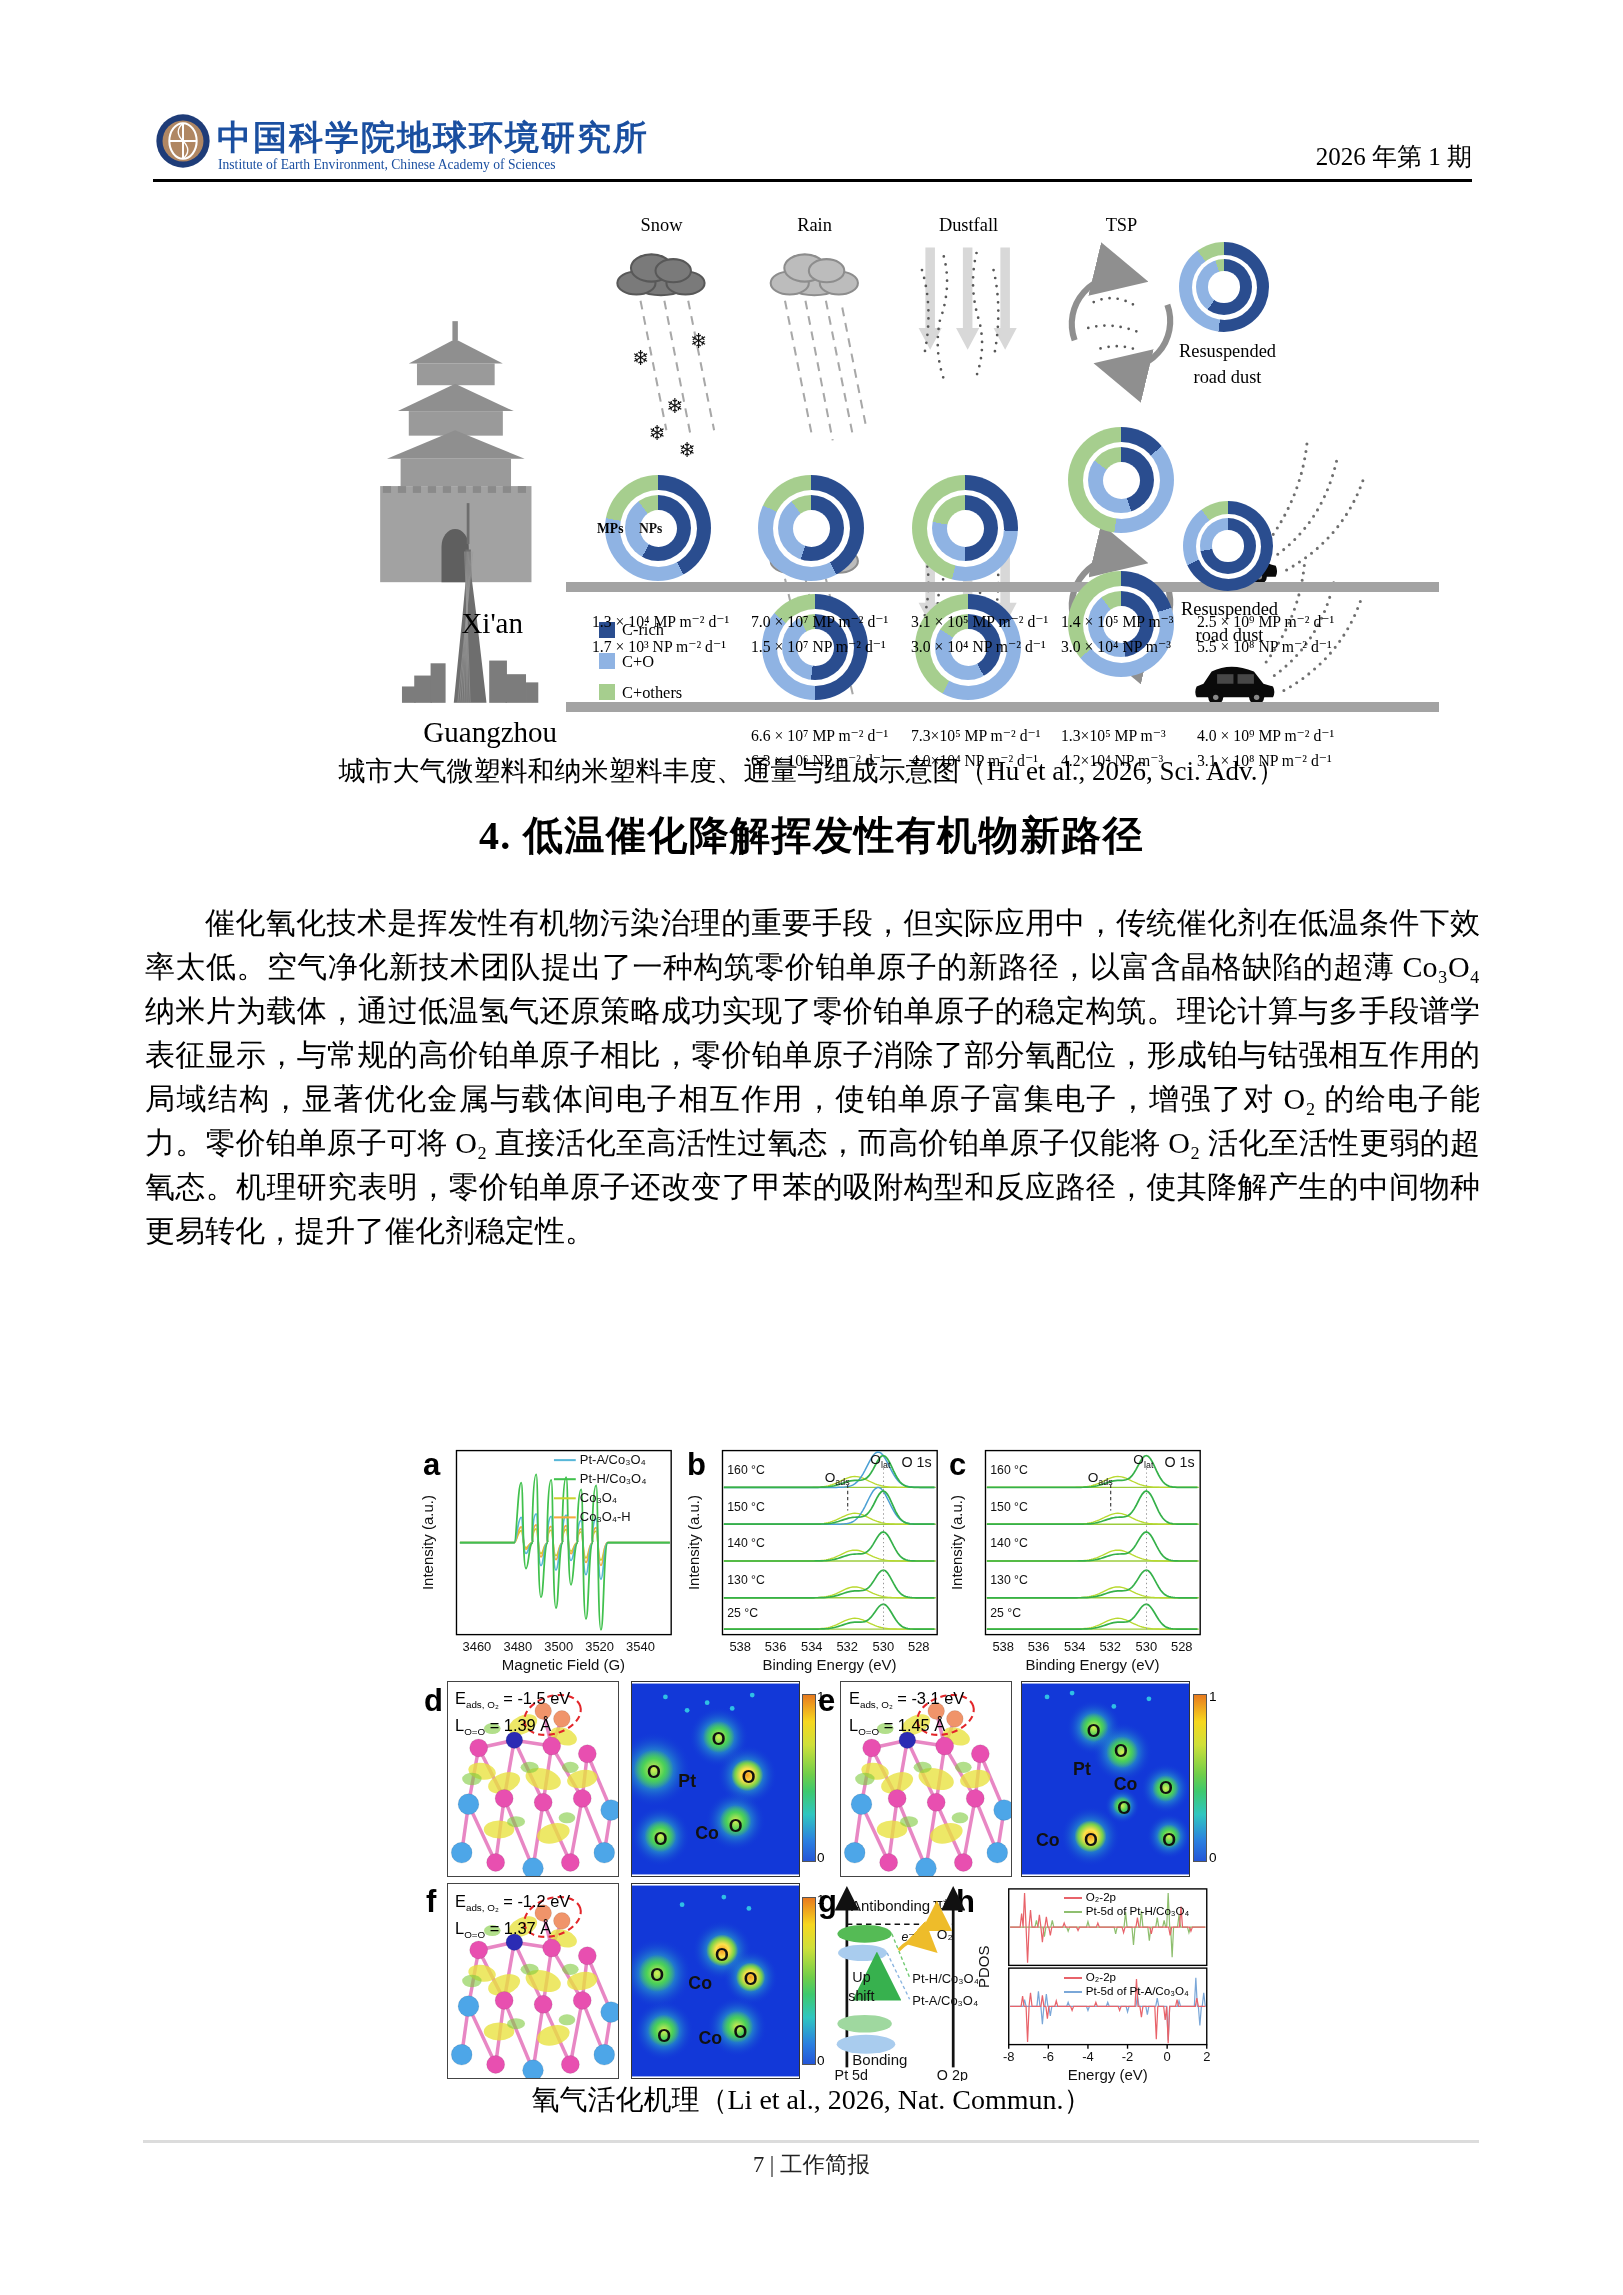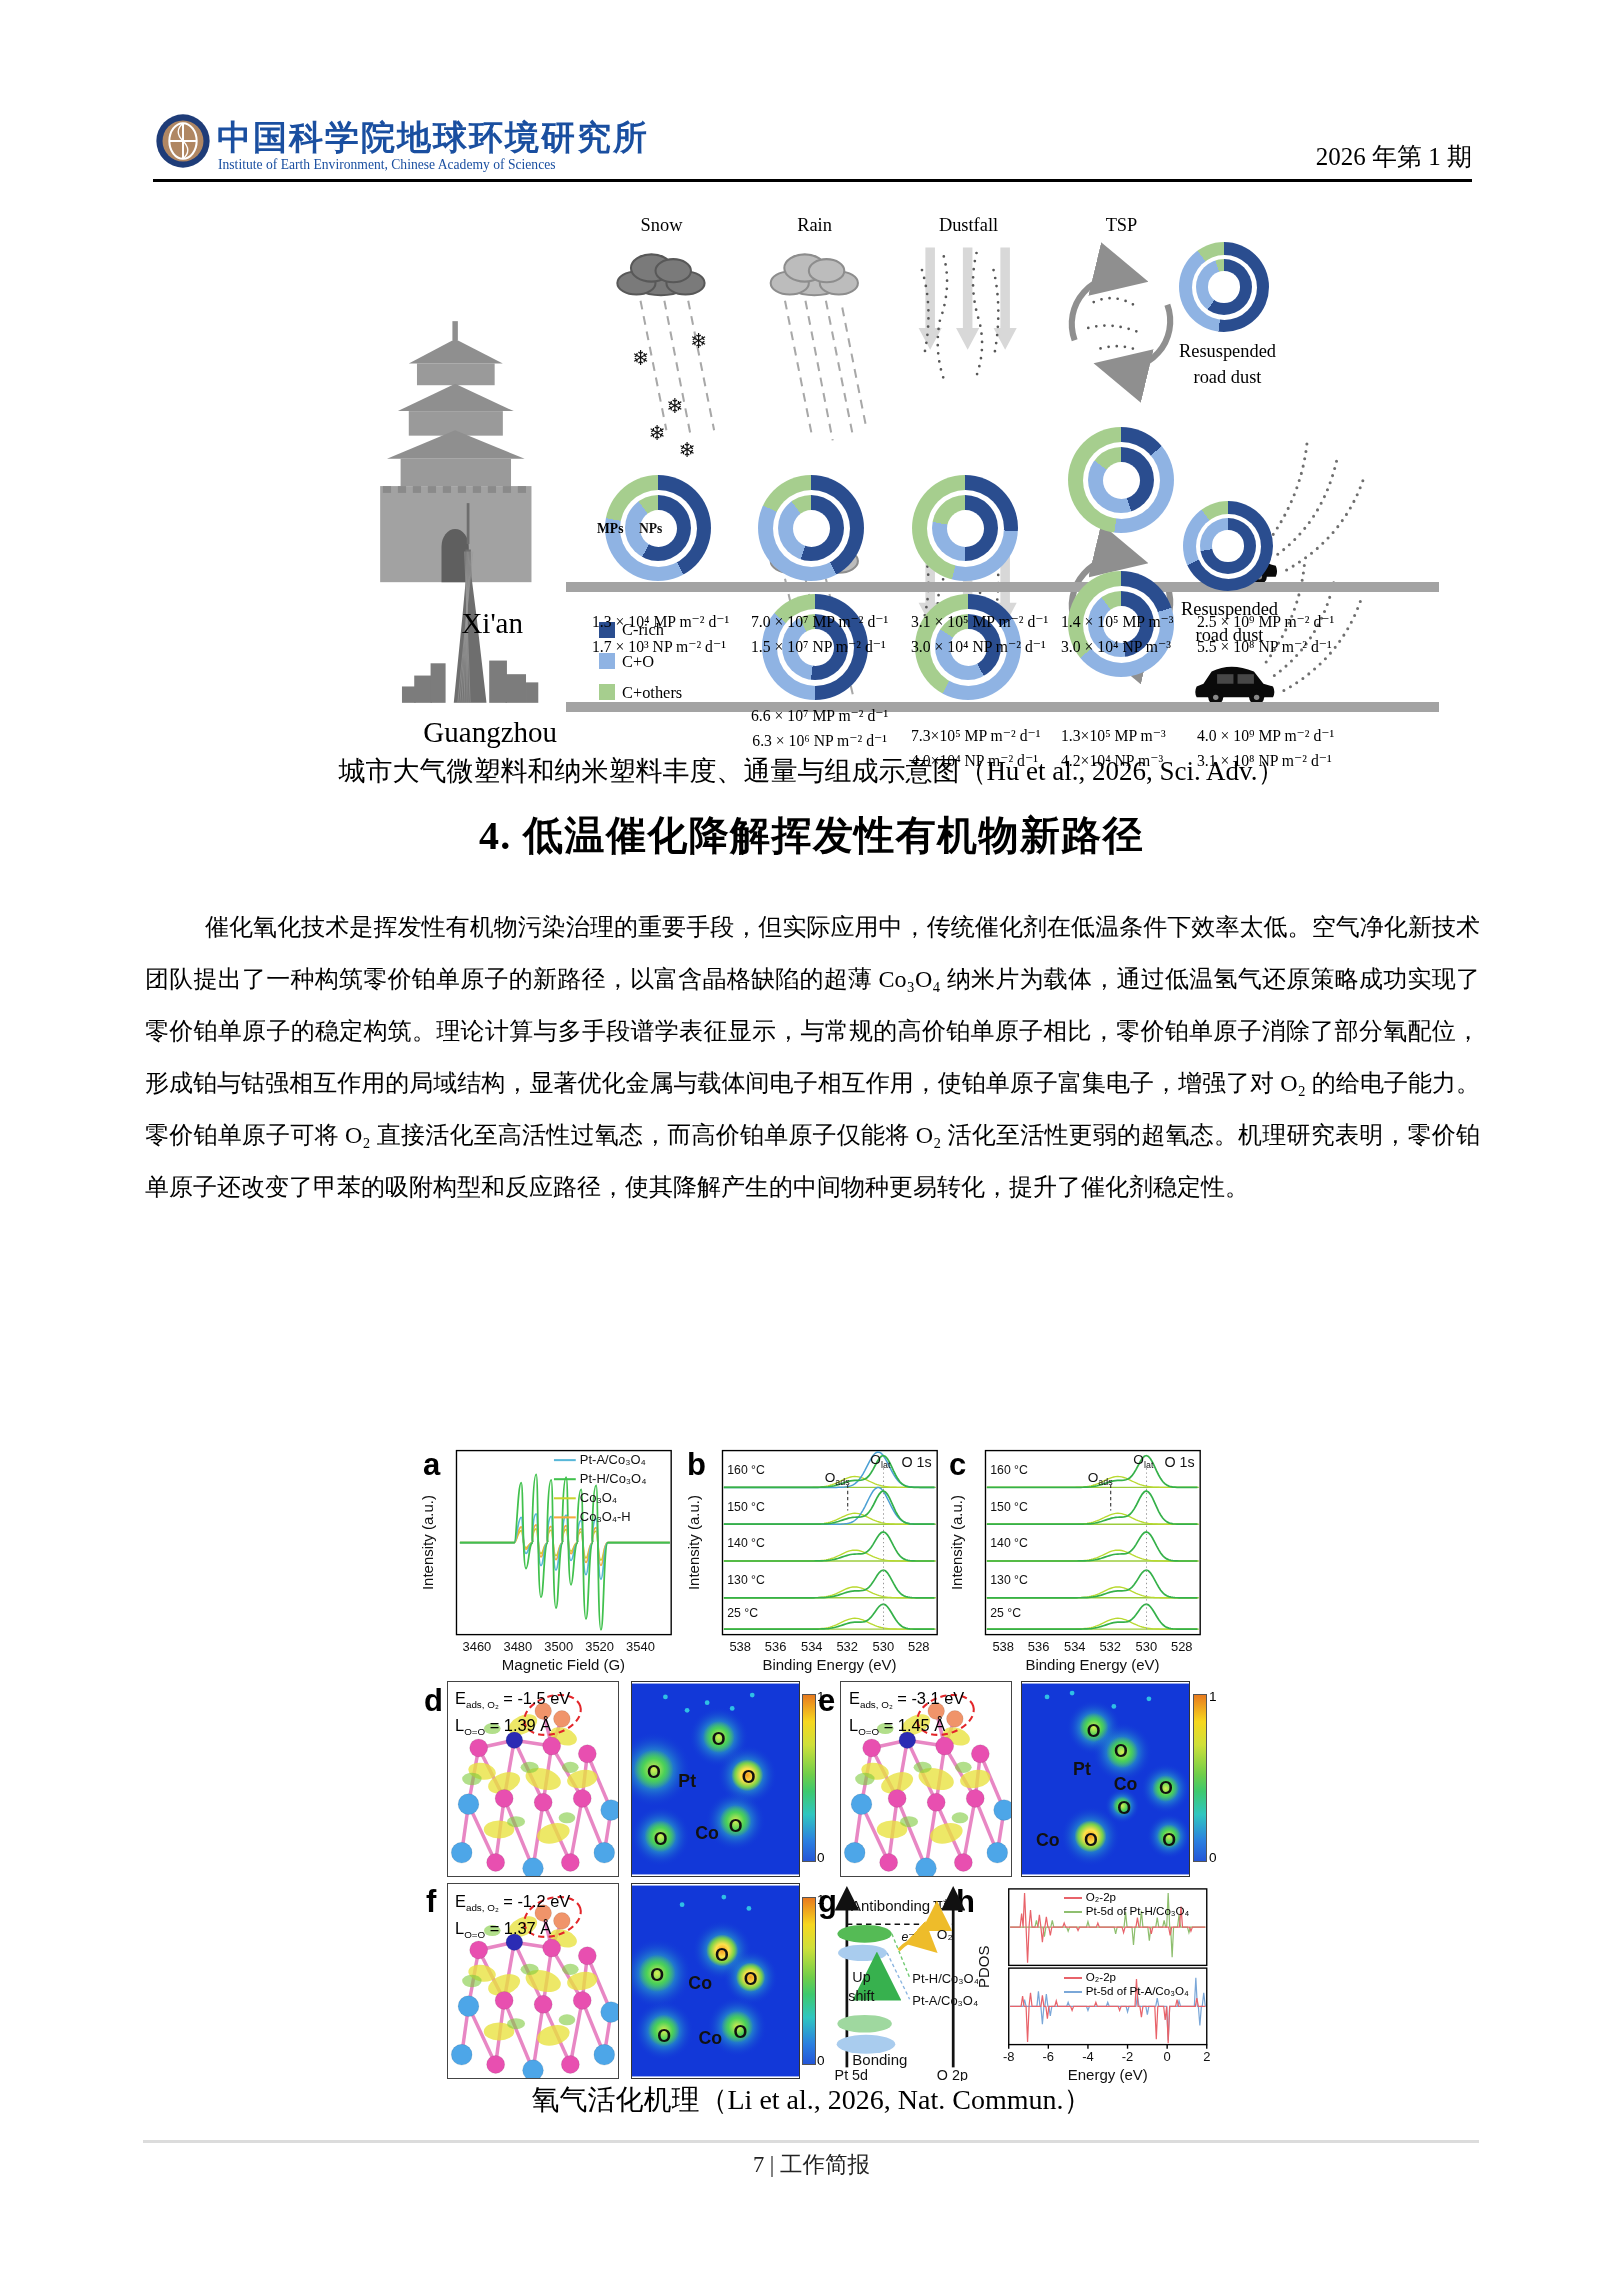--- a/index.html
+++ b/index.html
@@ -20,21 +20,21 @@
   .small-b{font-weight:bold;font-size:13.6px;}
   .vals{font-size:15.7px;line-height:25px;white-space:nowrap;}
   .city{font-size:29px;text-align:right;}
   .resus{font-size:18.4px;line-height:26px;text-align:center;width:191px;}
   .road{background:#a3a3a3;height:9.5px;}
   .lgd-sw{width:15.7px;height:15.7px;}
   .lgd-tx{font-size:16.4px;}
   
   #cap1{left:164px;top:753px;width:1295px;font-size:27px;}
   #sec-title{left:164px;top:808px;width:1295px;font-size:40px;font-weight:bold;letter-spacing:1.4px;}
-  #para{left:145px;top:901px;width:1335px;font-size:24px;line-height:52px;text-align:justify;text-indent:60px;}
+  #para{left:145px;top:901px;width:1335px;font-size:30px;line-height:44px;text-align:justify;text-indent:60px;}
   #cap2{left:164px;top:2081px;width:1295px;font-size:28px;}
   #f-rule{left:143px;top:2140px;width:1336px;height:2.7px;background:#dcdcdc;}
   #f-text{left:164px;top:2149px;width:1295px;font-size:22.5px;color:#222;}
   
   .plet{font-size:31px;font-weight:bold;font-family:"Liberation Sans","DejaVu Sans",sans-serif;}
   svg text{font-family:"Liberation Sans","DejaVu Sans",sans-serif;fill:#111;}
   .ax{stroke:#000;stroke-width:2;fill:none;}
   .tick{font-size:19px;}
   .axl{font-size:22px;}
   .structbox{border:1.4px solid #444;background:#fff;}
@@ -287,21 +287,21 @@
   </div>
   <div class="abs vals" style="left:1061px;top:609px;">
     <div>1.4 × 10⁵ MP m⁻³</div>
     <div>3.0 × 10⁴  NP m⁻³</div>
   </div>
   <div class="abs vals" style="left:1197px;top:609px;">
     <div>2.5 × 10⁹ MP m⁻² d⁻¹</div>
     <div>5.5 × 10⁸ NP m⁻² d⁻¹</div>
   </div>
 
-  <div class="abs vals" style="left:751px;top:703px;text-align:center;">
+  <div class="abs vals" style="left:751px;top:723px;">
     <div>6.6 × 10⁷ MP m⁻² d⁻¹</div>
     <div>6.3 × 10⁶ NP m⁻² d⁻¹</div>
   </div>
   <div class="abs vals" style="left:911px;top:723px;">
     <div>7.3×10⁵ MP m⁻² d⁻¹</div>
     <div>4.0×10⁴ NP m⁻² d⁻¹</div>
   </div>
   <div class="abs vals" style="left:1061px;top:723px;">
     <div>1.3×10⁵ MP m⁻³</div>
     <div>4.2×10⁴ NP m⁻³</div>

